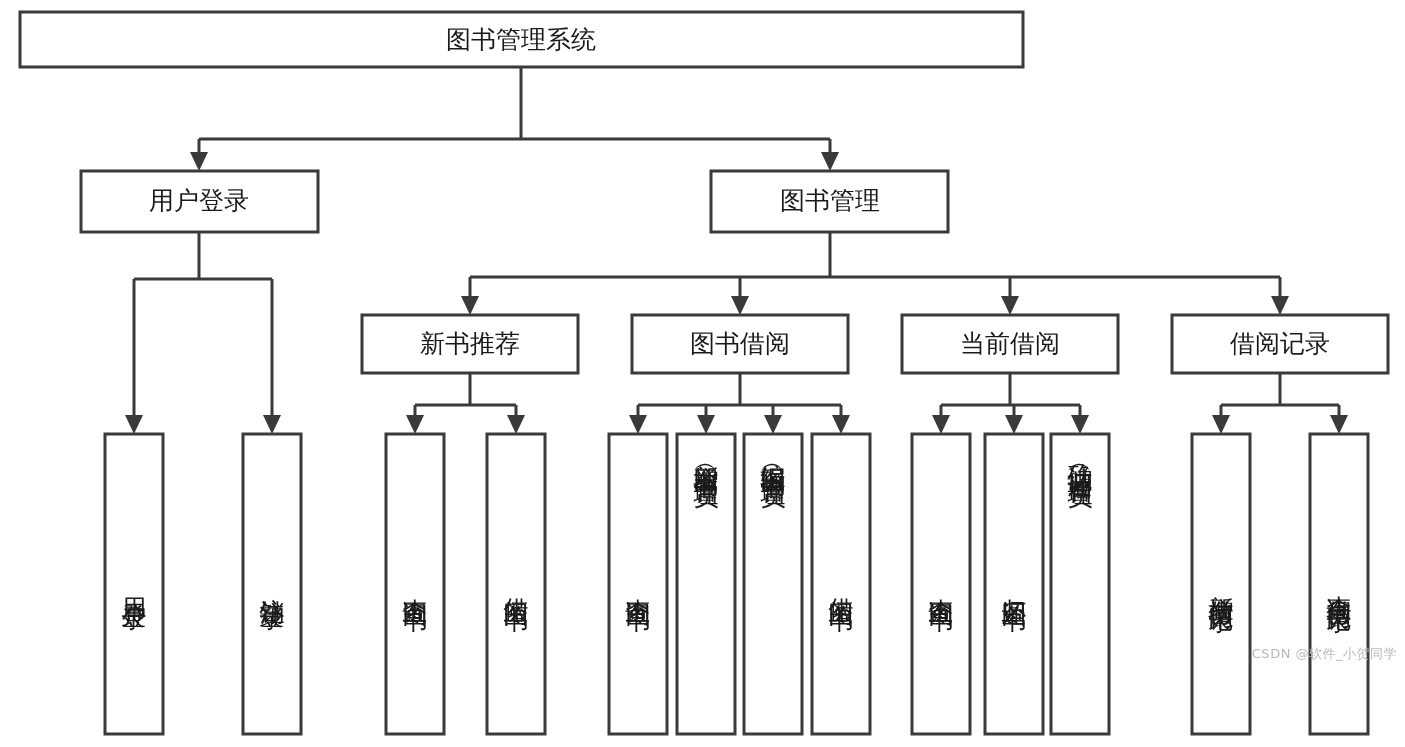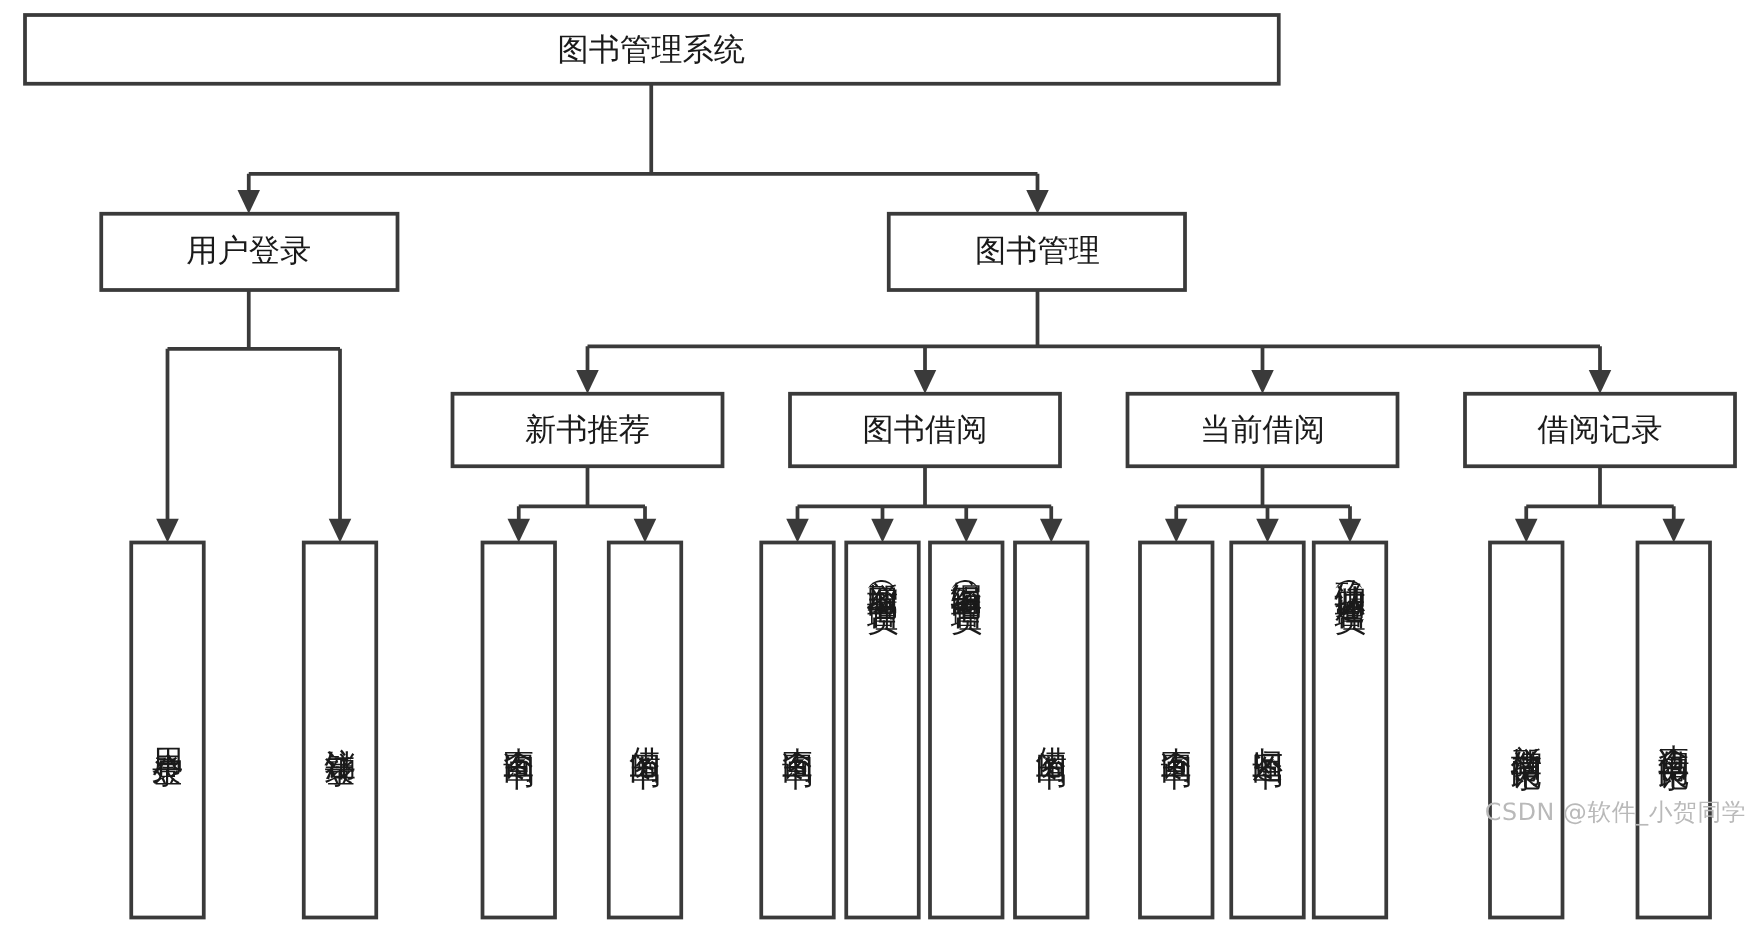--- a/index.html
+++ b/index.html
@@ -64,21 +64,21 @@
     line-height: 1;
     letter-spacing: 3px;
     color: #1a1a1a;
     white-space: nowrap;
   }
   #watermark {
     position: absolute;
     right: 8px;
     bottom: 6px;
     font-family: "DejaVu Sans", "Liberation Sans", sans-serif;
-    font-size: 19px;
+    font-size: 13px;
     color: #b9b9b9;
     letter-spacing: 0.5px;
     white-space: nowrap;
   }
 </style>
 </head>
 <body>
 
 <div id="diagram-root">
 

